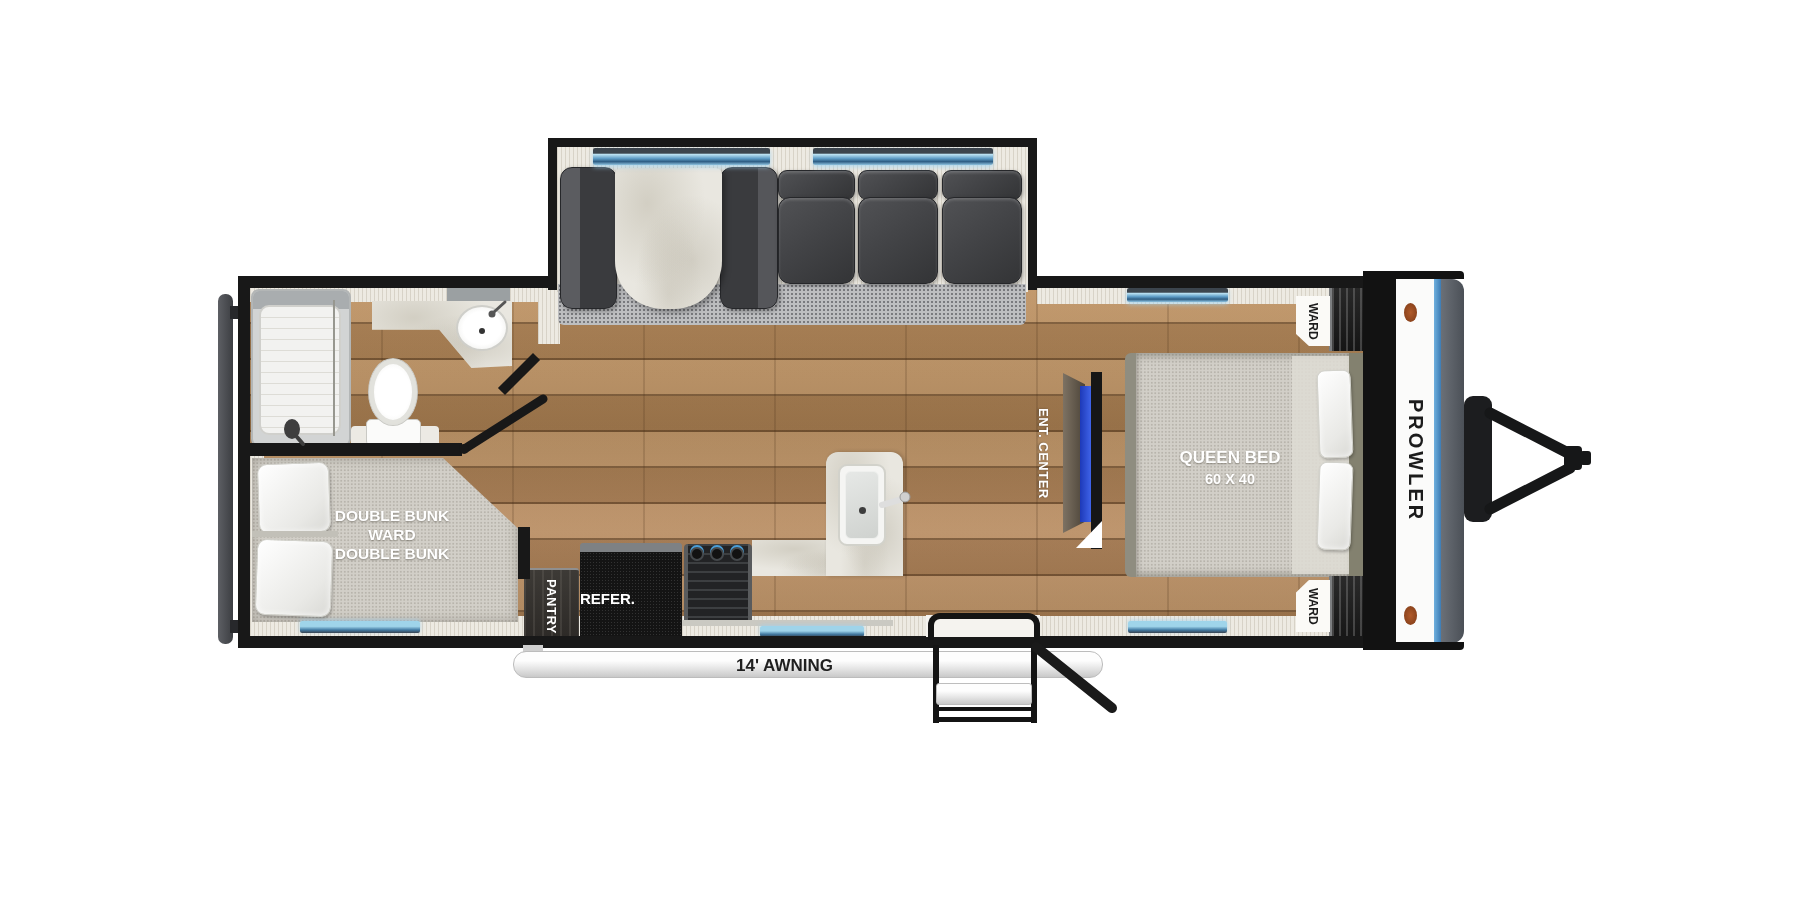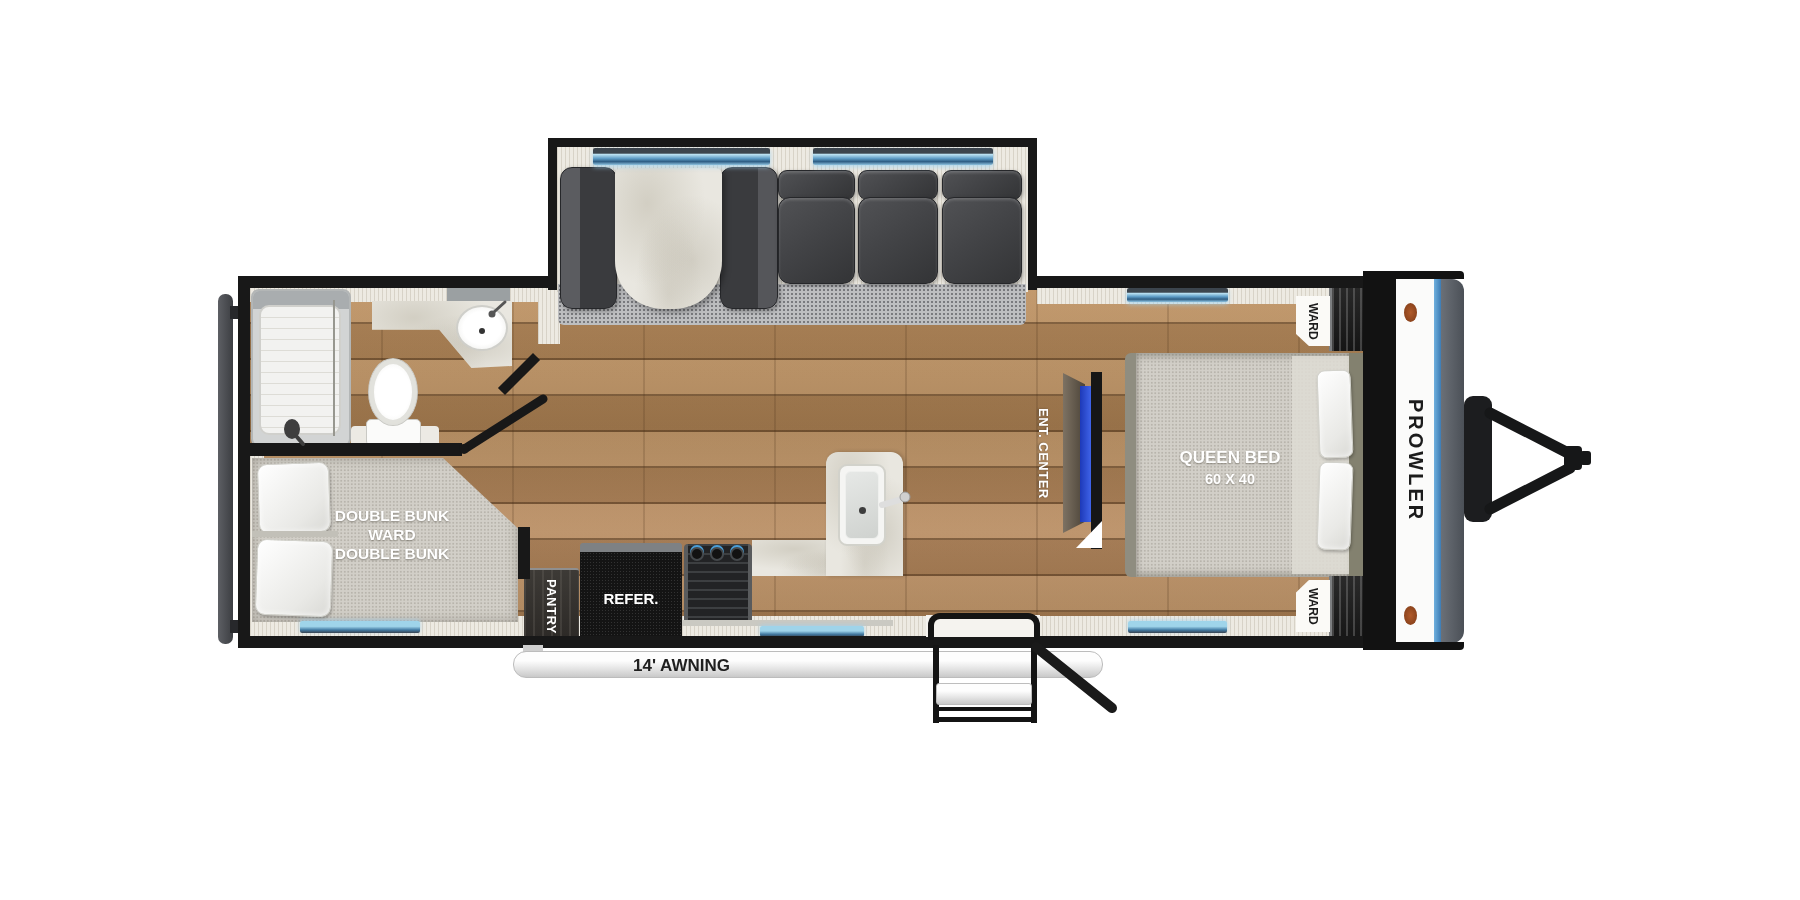--- a/index.html
+++ b/index.html
@@ -119,21 +119,21 @@
   </div>
   <div class="a winbot" style="left:300px;top:621px;width:120px;height:12px;"></div>
 
   <div class="a darkwood" style="left:524px;top:568px;width:55px;height:74px;border-top:2px solid #8f8f8f;border-radius:3px;">
     <div class="vtext lbl" style="position:absolute;left:0;top:0;width:100%;height:100%;display:flex;align-items:center;
                 justify-content:center;font-size:13px;letter-spacing:.5px;">PANTRY</div>
   </div>
   <div class="a" style="left:580px;top:543px;width:102px;height:99px;border-radius:3px;background-color:#141414;
               background-image:radial-gradient(rgba(70,70,70,.6) .7px, transparent 1px);background-size:3px 3px;
               border-top:9px solid #7e8184;">
-    <div class="lbl" style="position:absolute;left:0;top:38px;width:100%;text-align:center;font-size:15px;">REFER.</div>
+    <div class="lbl" style="position:absolute;left:0;top:38px;width:100%;font-size:15px;">REFER.</div>
   </div>
   <div class="a marble" style="left:752px;top:540px;width:141px;height:36px;"></div>
   <div class="a marble" style="left:826px;top:452px;width:77px;height:124px;border-radius:12px 12px 0 0;
               box-shadow:2px 0 4px rgba(0,0,0,.2);"></div>
   <div class="a" style="left:838px;top:464px;width:48px;height:82px;border-radius:9px;
               background:#f5f5f3;border:2px solid #d2d2cb;">
     <div class="a" style="left:5px;top:5px;width:34px;height:68px;border-radius:6px;
                 background:linear-gradient(160deg,#e6e8e6,#cfd2cf);border:1px solid #eff0ee;"></div>
     <div class="a" style="left:19px;top:41px;width:7px;height:7px;border-radius:50%;background:#3c3c3c;"></div>
   </div>
@@ -193,21 +193,21 @@
   <div class="a wall" style="left:1028px;top:138px;width:9px;height:152px;"></div>
   <div class="a wall" style="left:238px;top:443px;width:224px;height:13px;"></div>
   <div class="a wall" style="left:518px;top:527px;width:12px;height:52px;"></div>
 
   <div class="a" style="left:926px;top:615px;width:114px;height:22px;background:#f5f3ef;"></div>
   <div class="a" style="left:928px;top:613px;width:112px;height:27px;border:6px solid #141414;border-bottom:none;
               border-radius:12px 12px 0 0;background:transparent;"></div>
 
   <div class="a" style="left:523px;top:645px;width:20px;height:8px;background:#cfcfcf;"></div>
   <div class="a steel" style="left:513px;top:651px;width:590px;height:27px;border-radius:13px;border:1px solid #bcbcbc;"></div>
-  <div class="lbl a" style="left:633px;top:656px;width:200px;text-align:left;font-size:17px;color:#1f1f1f;">14' AWNING</div>
+  <div class="lbl a" style="left:633px;top:656px;width:200px;text-align:right;font-size:17px;color:#1f1f1f;">14' AWNING</div>
 
   <div class="a" style="left:933px;top:645px;width:6px;height:78px;background:#141414;"></div>
   <div class="a" style="left:1031px;top:645px;width:6px;height:78px;background:#141414;"></div>
   <div class="a steel" style="left:936px;top:683px;width:96px;height:22px;border:1px solid #bdbdbd;border-radius:3px;"></div>
   <div class="a" style="left:936px;top:707px;width:96px;height:4px;background:#141414;"></div>
   <div class="a" style="left:936px;top:717px;width:96px;height:5px;background:#141414;"></div>
 
   <div class="a" style="left:1363px;top:271px;width:33px;height:379px;background:#121212;"></div>
   <div class="a" style="left:1396px;top:279px;width:38px;height:364px;background:#fbfbfa;
               display:flex;align-items:center;justify-content:center;">

